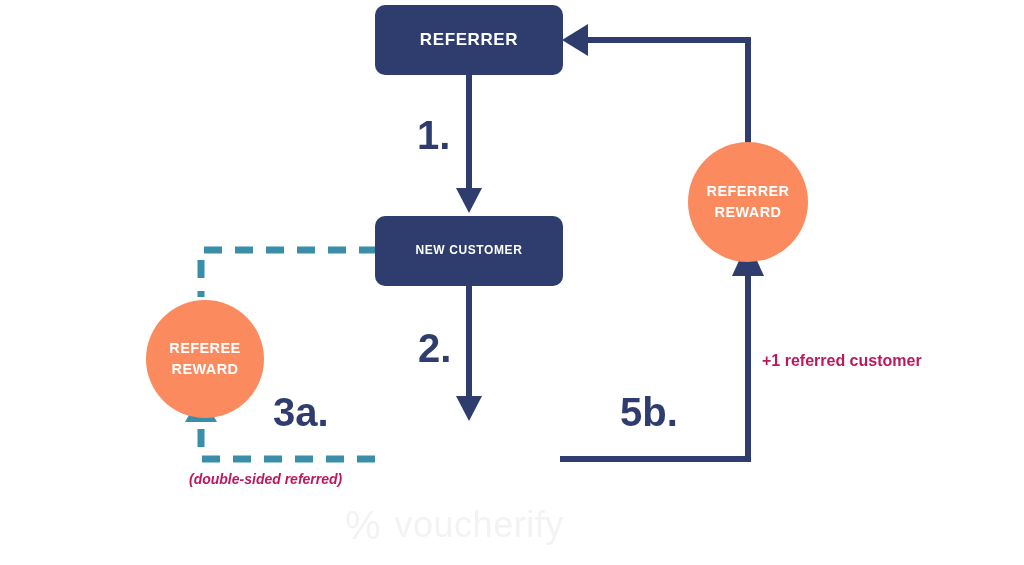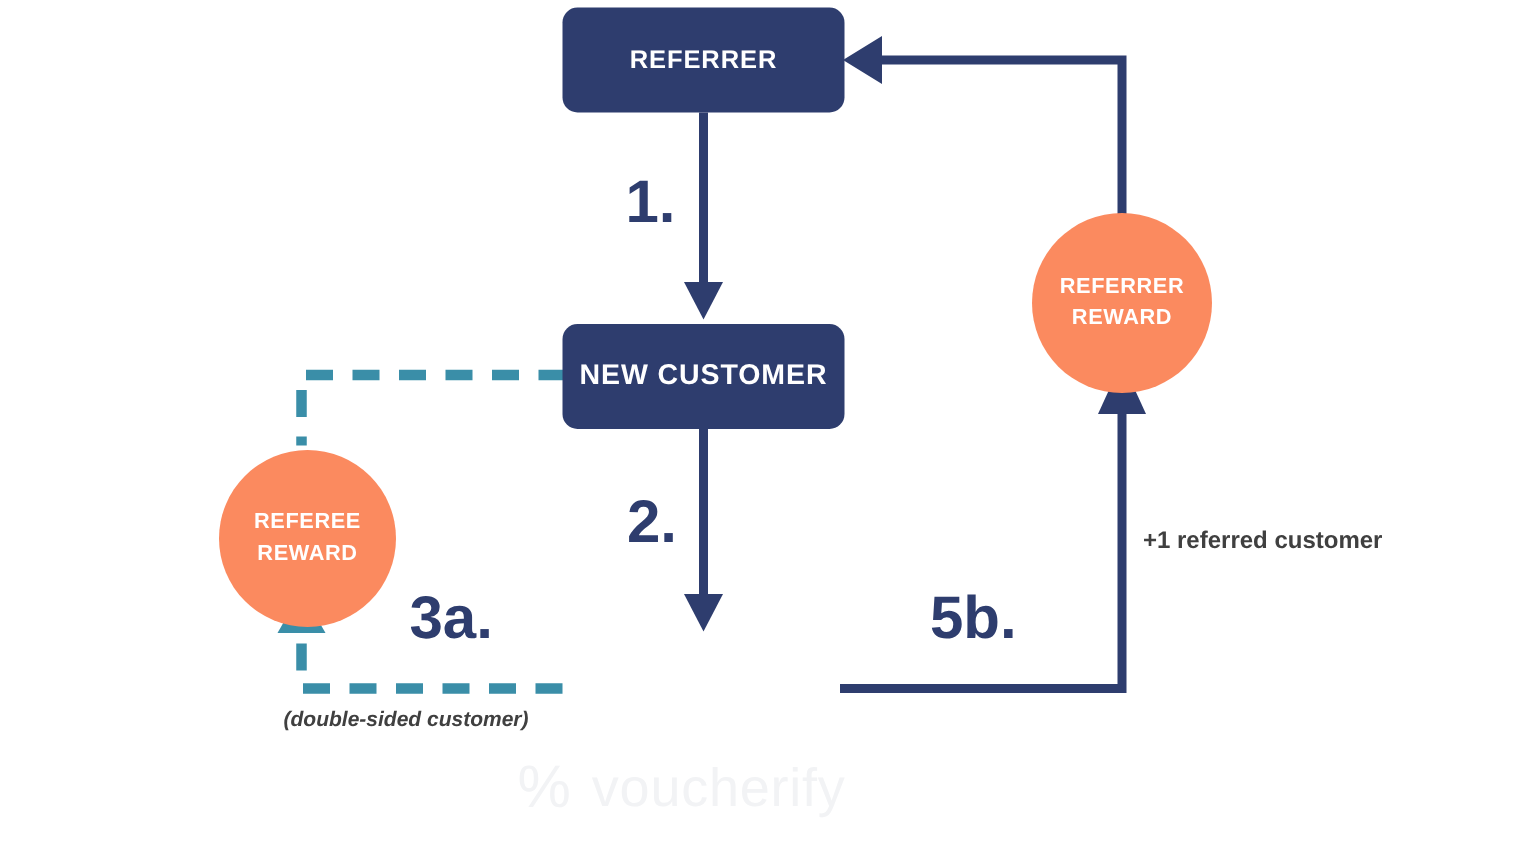--- a/index.html
+++ b/index.html
@@ -42,21 +42,21 @@
     font-weight: bold;
     letter-spacing: 0.6px;
     text-align: center;
     line-height: 1.15;
   }
 
   #node-referrer { left: 375px; top: 5px; width: 188px; height: 70px; }
   #node-referrer .node-label { font-size: 17px; }
 
   #node-new-customer { left: 375px; top: 216px; width: 188px; height: 70px; }
-  #node-new-customer .node-label { font-size: 19px; }
+  #node-new-customer .node-label { font-size: 12px; }
 
   #node-redemption { left: 375px; top: 424px; width: 188px; height: 70px; }
   #node-redemption .node-label { font-size: 16px; }
 
   
   .reward-circle {
     position: absolute;
     border-radius: 50%;
     background: #fb8a5f;
     display: flex;
@@ -85,21 +85,21 @@
     z-index: 5;
   }
   #step-1 { left: 417px; top: 113px; font-size: 40px; }
   #step-2 { left: 418px; top: 326px; font-size: 40px; }
   #step-3a { left: 273px; top: 390px; font-size: 40px; }
   #step-3b { left: 620px; top: 390px; font-size: 40px; }
 
   
   .annotation {
     position: absolute;
-    color: #404040;
+    color: #be185d;
     font-weight: bold;
     z-index: 5;
   }
   #annot-referred-customer {
     left: 762px;
     top: 352px;
     font-size: 16px;
   }
   #annot-double-sided {
     left: 189px;
@@ -187,20 +187,20 @@
     <span class="circle-line">REFEREE</span>
     <span class="circle-line">REWARD</span>
   </div>
 
   <div class="step-label" id="step-1">1.</div>
   <div class="step-label" id="step-2">2.</div>
   <div class="step-label" id="step-3a">3a.</div>
   <div class="step-label" id="step-3b">5b.</div>
 
   <div class="annotation" id="annot-referred-customer">+1 referred customer</div>
-  <div class="annotation" id="annot-double-sided">(double-sided  customer)</div>
+  <div class="annotation" id="annot-double-sided">(double-sided  referred)</div>
 
   <div id="watermark">
     <span class="wm-mark">%</span>
     <span class="wm-text">voucherify</span>
   </div>
 
 </div>
 
 </body></html>

